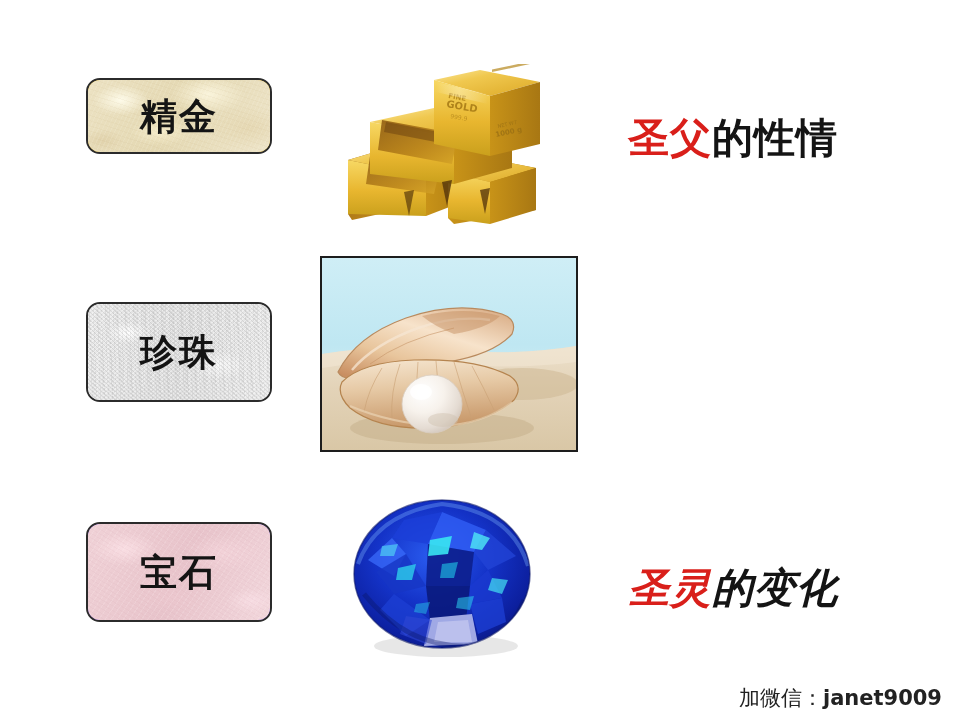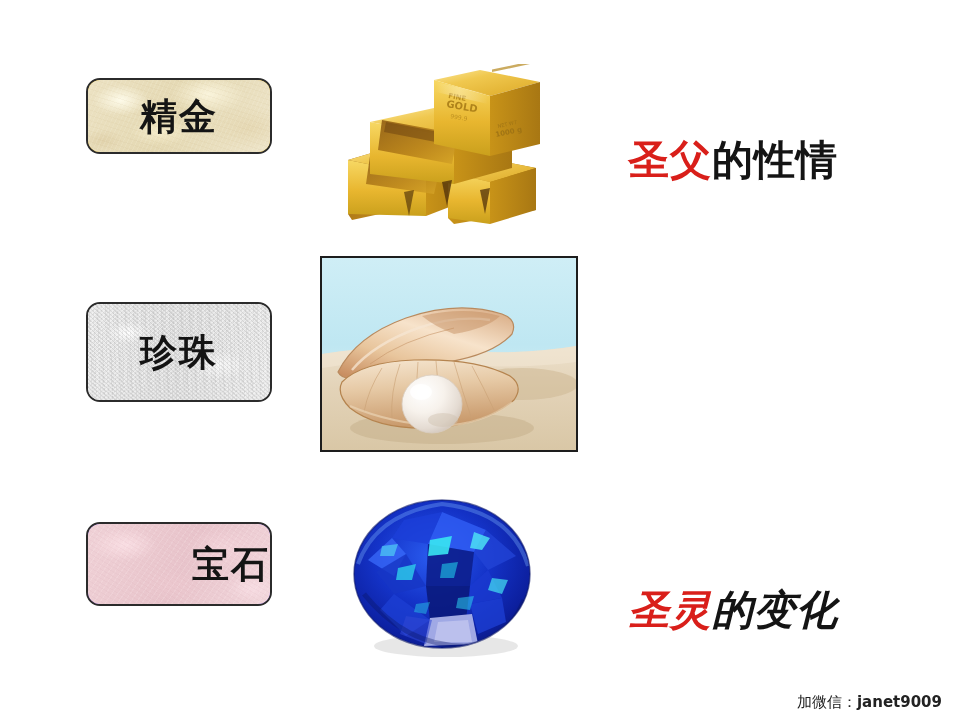--- a/index.html
+++ b/index.html
@@ -68,21 +68,21 @@
       linear-gradient(100deg,#e8e8e8 0%,#dedede 50%,#eaeaea 100%);
   }
   #chip-1 .tex2{
     opacity:.75;
     background-image:
       repeating-linear-gradient(42deg, rgba(150,150,150,.30) 0 1px, transparent 1px 3px),
       repeating-linear-gradient(-42deg, rgba(255,255,255,.55) 0 1px, transparent 1px 3px),
       repeating-linear-gradient(88deg, rgba(168,168,168,.22) 0 1px, transparent 1px 4px);
   }
 
-  #chip-2{top:42px;height:84px;background:#8b5cf6;justify-content:flex-end;}
+  #chip-2{top:42px;height:100px;background:#8b5cf6;}
   
   #chip-2 .tex{
     background:
       radial-gradient(ellipse 46px 24px at 20% 26%, rgba(250,223,228,.95), transparent 70%),
       radial-gradient(ellipse 54px 26px at 74% 30%, rgba(243,211,217,.9), transparent 72%),
       radial-gradient(ellipse 48px 22px at 46% 76%, rgba(236,200,207,.9), transparent 70%),
       radial-gradient(ellipse 36px 18px at 90% 80%, rgba(248,222,228,.85), transparent 70%),
       linear-gradient(115deg,#f0d2d7 0%,#e8c4cb 52%,#f2d7dc 100%);
   }
   #chip-2 .tex2{
@@ -103,32 +103,31 @@
   
   .line{
     position:absolute;
     left:628px;
     white-space:nowrap;
     font-size:41px;
     font-weight:700;
     line-height:1;
     letter-spacing:1px;
     font-family:"DejaVu Sans","Liberation Sans",sans-serif;
-    margin-top:22px;
   }
   #line-0{top:58px;}
   #line-1{top:112px;}
   #line-2{top:88px;font-style:italic;}
   .line .hl{color:#d91f1a;}
   .line .rest{color:#141414;}
 
   
   #watermark{
     position:absolute;right:18px;bottom:8px;
-    font-size:15px;color:#222;
+    font-size:21px;color:#222;
     font-family:"DejaVu Sans","Liberation Sans",sans-serif;
     white-space:nowrap;
   }
   #watermark .wm-id{font-weight:700;}
 </style>
 </head>
 <body>
 
 <div class="slide">
 

